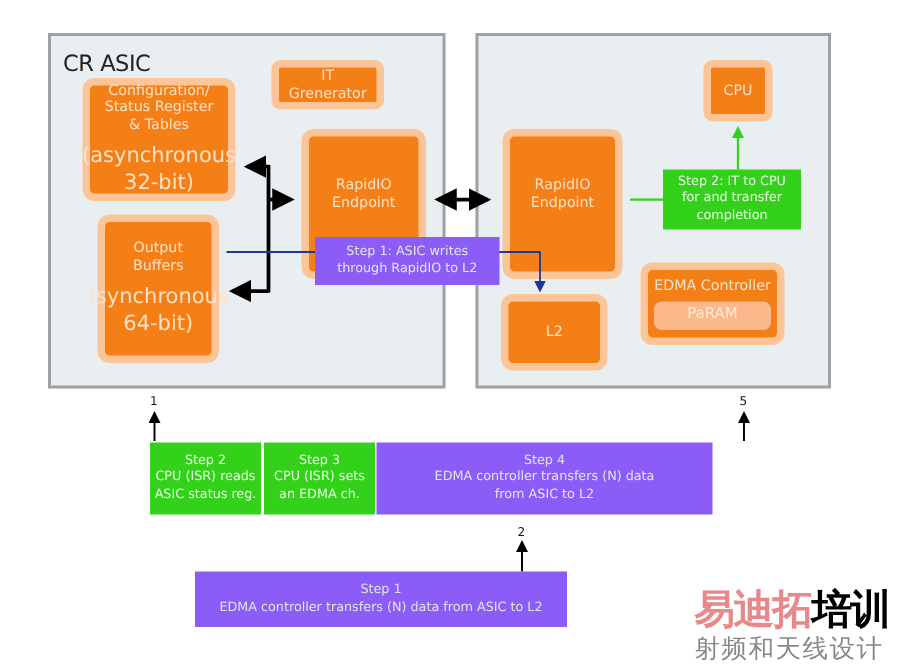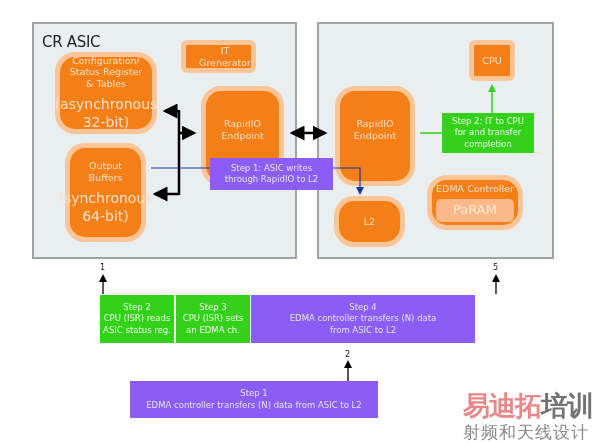--- a/index.html
+++ b/index.html
@@ -1,53 +1,53 @@
 <!DOCTYPE html>
 <html><head>
 <meta charset="utf-8">
 <style>
   html, body { margin:0; padding:0; }
   body { width:600px; height:445px; background:#ffffff; position:relative; overflow:hidden;
          font-family:"DejaVu Sans", sans-serif; }
   .panel { position:absolute; background:#e9eef0; border:2px solid #9ea2a5; box-sizing:border-box; }
   .panel-title { position:absolute; left:8px; top:9px; font-size:15px; color:#222; letter-spacing:-0.3px; }
-  .block { position:absolute; background:#f57f17; border:5px solid #fbc598; border-radius:20px;
+  .block { position:absolute; background:#f57f17; border:5px solid #fbc598; border-radius:8px;
            box-sizing:border-box; color:#fde1c8; font-size:9.5px; text-align:center;
            display:flex; flex-direction:column; justify-content:center; align-items:center; line-height:1.25; }
   .block .sub { font-size:14px; margin-top:5px; line-height:1.3; }
   .block.small { border-radius:6px; }
-  .param { background:#fbb88a; color:#fde9d8; border-radius:5px; font-size:13px; padding:3px 0; width:78px; margin-top:4px; }
+  .param { background:#fbb88a; color:#fde9d8; border-radius:5px; font-size:10px; padding:3px 0; width:78px; margin-top:4px; }
   .callout { position:absolute; box-sizing:border-box; display:flex; flex-direction:column;
              justify-content:center; align-items:center; text-align:center; font-size:8.5px; line-height:1.3; }
   .navy { background:#8b5cf6; color:#dfe5f7; }
   .green { background:#33d11a; color:#eaffe6; }
   .num { position:absolute; font-size:8px; color:#111; }
   svg.overlay { position:absolute; left:0; top:0; }
   .wm1 { position:absolute; left:463px; top:388px; font-size:27px; font-weight:bold; letter-spacing:-1px; }
-  .wm1 .r { color:#e8888a; } .wm1 .b { color:#737373; }
+  .wm1 .r { color:#e8888a; } .wm1 .b { color:#000000; }
   .wm2 { position:absolute; left:463px; top:421px; font-size:17px; color:#888; font-family:"DejaVu Serif", serif; letter-spacing:1px; }
 </style>
 </head>
 <body>
 
 <div class="panel" style="left:32px;top:22px;width:265px;height:237px;">
   <div class="panel-title">CR ASIC</div>
 </div>
 
 <div class="panel" style="left:317px;top:22px;width:237px;height:237px;"></div>
 
 <div class="block" style="left:55px;top:52px;width:102px;height:82px;">
   <div style="white-space:pre-line;">Configuration/
 Status Register
 &amp; Tables</div>
   <div class="sub" style="white-space:pre-line;">(asynchronous
 32-bit)</div>
 </div>
 
-<div class="block small" style="left:181px;top:40px;width:75px;height:33px;align-items:flex-end;">
+<div class="block small" style="left:181px;top:40px;width:75px;height:33px;">
   <div style="white-space:pre-line;">IT
 Grenerator</div>
 </div>
 
 <div class="block" style="left:201px;top:86px;width:83px;height:100px;">
   <div style="white-space:pre-line;margin-top:-12px;">RapidIO
 Endpoint</div>
 </div>
 
 <div class="block" style="left:65px;top:143px;width:81px;height:99px;">

